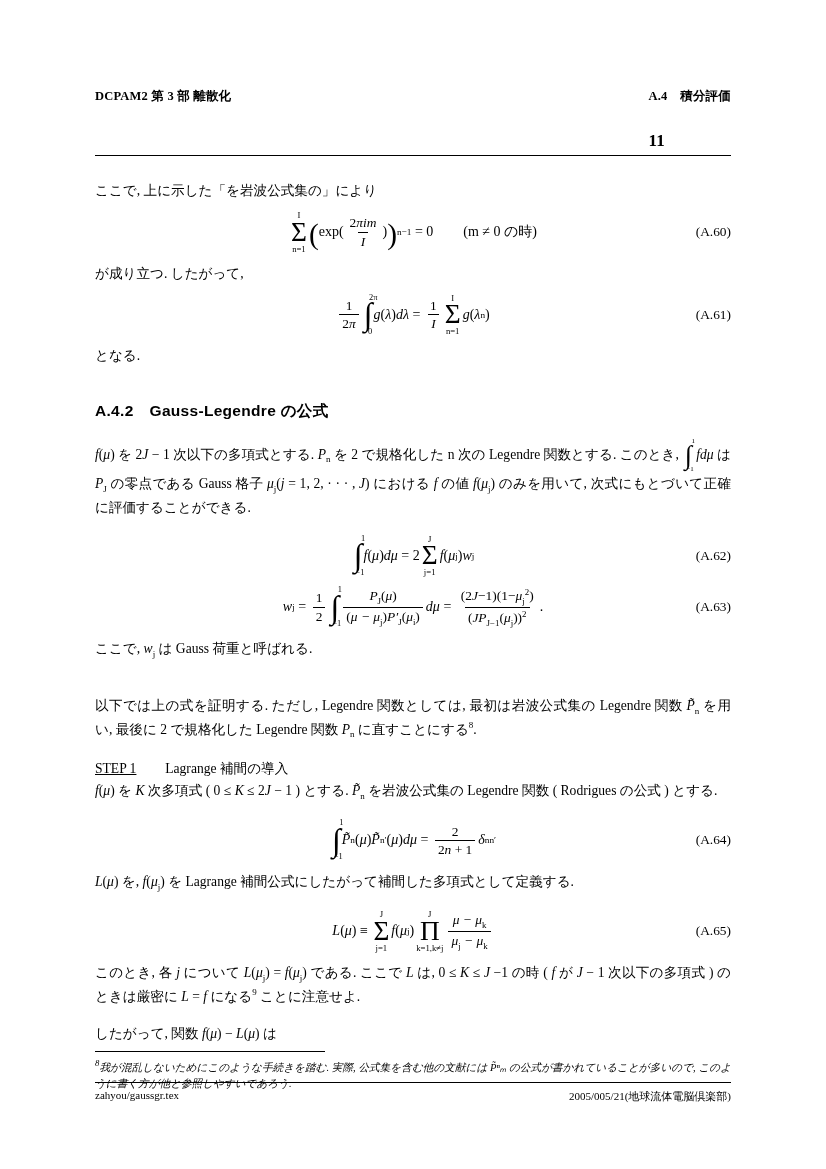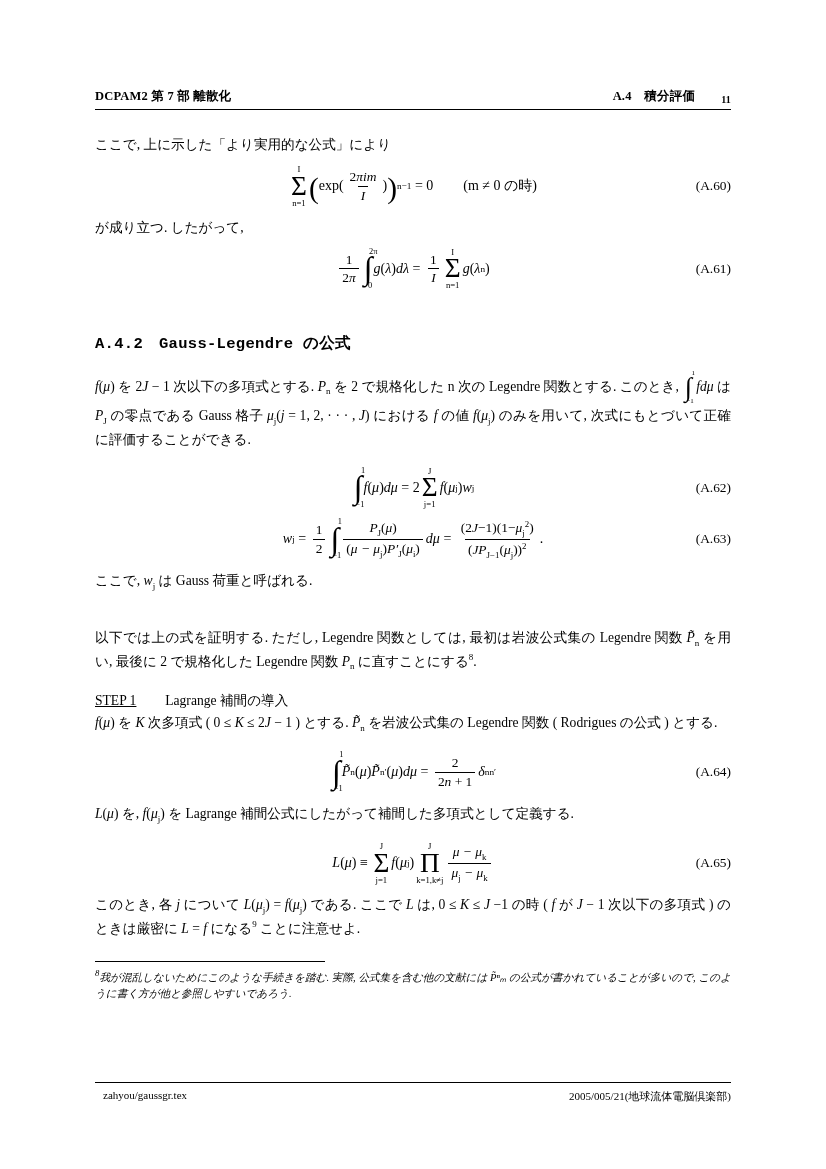--- a/index.html
+++ b/index.html
@@ -34,44 +34,45 @@
     display: flex;
     justify-content: space-between;
     align-items: baseline;
     font-weight: bold;
     font-size: 12.5px;
     letter-spacing: .2px;
   }
   .runhead .right {
     display: flex;
     gap: 26px;
-    align-items: flex-end;
+    align-items: flex-start;
+    flex-direction: column;
   }
   .runhead .pageno {
-    font-size: 10px;
+    font-size: 17px;
   }
   .rule {
     border-bottom: 1.1px solid #000;
     margin-top: 4px;
   }
 
   
   p.t {
     font-size: 13.6px;
     line-height: 1.62;
     margin: 0;
     text-align: justify;
   }
   .gap-s { height: 9px; }
   .gap-m { height: 16px; }
   .gap-l { height: 24px; }
   .gap-xl { height: 34px; }
 
   h2.sec {
-    font-family: Liberation Mono, monospace;
+    font-family: Liberation Sans, sans-serif;
     font-size: 15.5px;
     font-weight: bold;
     margin: 0;
     letter-spacing: .3px;
   }
   h2.sec .num { margin-right: 16px; }
 
   
   .eq {
     position: relative;
@@ -174,43 +175,42 @@
     left: 95px;
     top: 1082px;
     width: 636px;
   }
   .footer .frule { border-top: 1px solid #000; }
   .footer .frow {
     display: flex;
     justify-content: space-between;
     font-size: 11px;
     padding-top: 6px;
-    margin-left: 8px;
   }
   .underline-label { text-decoration: underline; margin-top: 24px; }
 </style>
 </head>
 <body>
 
 <div class="page">
 
   <div class="content">
 
     <div class="runhead">
-      <div>DCPAM2 第 7 部 離散化</div>
+      <div>DCPAM2 第 3 部 離散化</div>
       <div class="right">
         <div>A.4　積分評価</div>
         <div class="pageno">11</div>
       </div>
     </div>
     <div class="rule"></div>
 
     <div class="gap-l"></div>
 
-    <p class="t">ここで, 上に示した「より実用的な公式」により</p>
+    <p class="t">ここで, 上に示した「を岩波公式集の」により</p>
 
     <div class="gap-s"></div>
 
     <div class="eq">
       <span class="eqbody">
         <span class="bigop">
             <span class="sup">I</span>
             <span class="sym">Σ</span>
             <span class="sub">n=1</span>
           </span>
@@ -266,20 +266,21 @@
           <span class="up">(</span>
           <span class="mi">λ</span>
           <sub class="sn">n</sub>
           <span class="up">)</span>
       </span>
       <span class="tag">(A.61)</span>
     </div>
 
     <div class="gap-s"></div>
 
+    <p class="t">となる.</p>
 
     <div class="gap-xl"></div>
 
     <h2 class="sec">
       <span class="num">A.4.2</span><span>Gauss-Legendre の公式</span>
     </h2>
 
     <div class="gap-m"></div>
 
     <p class="t">
@@ -445,20 +446,23 @@
     </div>
 
     <div class="gap-s"></div>
 
     <p class="t">
       このとき, 各 <span class="mi">j</span> について <span class="mi">L</span>(<span class="mi">μ</span><sub class="sn">j</sub>) = <span class="mi">f</span>(<span class="mi">μ</span><sub class="sn">j</sub>) である. ここで <span class="mi">L</span> は, 0 ≤ <span class="mi">K</span> ≤ <span class="mi">J</span> −1 の時 ( <span class="mi">f</span> が <span class="mi">J</span> − 1 次以下の多項式 ) のときは厳密に <span class="mi">L</span> = <span class="mi">f</span> になる<sup class="s">9</sup><span> ことに注意せよ.</span>
     </p>
 
     <div class="gap-m"></div>
 
+    <p class="t">
+      したがって, 関数 <span class="mi">f</span>(<span class="mi">μ</span>) − <span class="mi">L</span>(<span class="mi">μ</span>) は
+    </p>
 
     <div class="fn-rule"></div>
 
     <p class="fn">
       <sup>8</sup><span>我が混乱しないためにこのような手続きを踏む. 実際, 公式集を含む他の文献には P̃ⁿₘ の公式が書かれていることが多いので, このように書く方が他と参照しやすいであろう.</span>
     </p>
 
   </div>
 
   <div class="footer">

